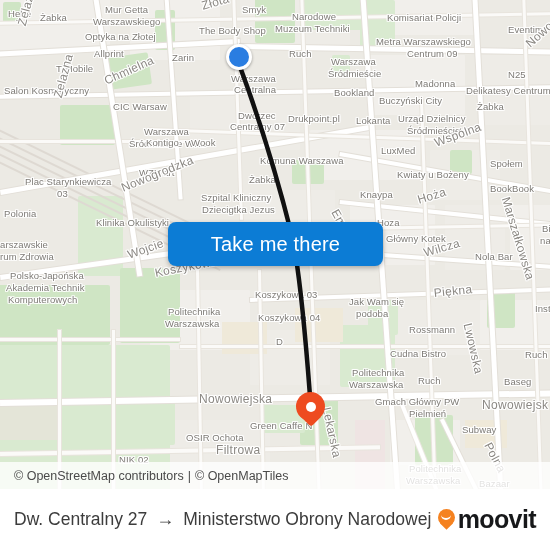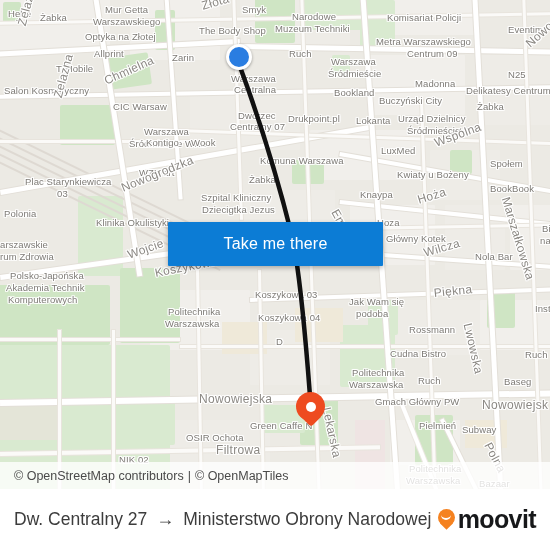--- a/index.html
+++ b/index.html
@@ -75,22 +75,22 @@
     background:#ee4b20;transform:rotate(45deg);border-radius:0 0 3px 0;
   }
   #destMarker .pinHole{
     position:absolute;left:9.5px;top:9.5px;width:10px;height:10px;border-radius:50%;
     background:#ffffff;
   }
 
   
   #cta{
     position:absolute;left:168px;top:222px;width:215px;height:44px;
-    background:#0c7cd5;border-radius:1px;border:0;
-    color:#ffffff;font-size:16px;font-family:"Liberation Sans",sans-serif;
+    background:#0c7cd5;border-radius:8px;border:0;
+    color:#ffffff;font-size:20px;font-family:"Liberation Sans",sans-serif;
     cursor:pointer;
     box-shadow:0 2px 5px rgba(0,0,0,.28);
     display:flex;align-items:center;justify-content:center;
     letter-spacing:.2px;
   }
 
   
   #attribution{
     position:absolute;left:0;top:462px;height:27px;width:550px;
     background:rgba(255,255,255,.78);
@@ -321,21 +321,21 @@
         <div class="lbl poi" style="left: 418px; top: 375px;">Ruch</div>
         <div class="lbl poi" style="left: 525px; top: 349px;">Ruch</div>
         <div class="lbl poi" style="left: 504px; top: 376px;">Baseg</div>
         <div class="lbl poi" style="left: 352px; top: 367px;">Politechnika</div>
         <div class="lbl poi" style="left: 349px; top: 379px;">Warszawska</div>
         <div class="lbl poi" style="left: 375px; top: 396px;">Gmach Główny PW</div>
         <div class="lbl street" style="left: 199px; top: 394px;">Nowowiejska</div>
         <div class="lbl street" style="left: 482px; top: 400px;">Nowowiejsk</div>
         <div class="lbl street" style="left: 326px; top: 402px; transform: rotate(78deg);">Lekarska</div>
         <div class="lbl poi" style="left: 250px; top: 420px;">Green Caffe N</div>
-        <div class="lbl poi" style="left: 409px; top: 420px; margin-left: 10px;">Pielmień</div>
+        <div class="lbl poi" style="left: 409px; top: 408px;">Pielmień</div>
         <div class="lbl poi" style="left: 462px; top: 424px;">Subway</div>
         <div class="lbl poi" style="left: 186px; top: 432px;">OSIR Ochota</div>
         <div class="lbl street" style="left: 487px; top: 438px; transform: rotate(62deg);">Polna</div>
         <div class="lbl poi" style="left: 119px; top: 454px;">NIK 02</div>
         <div class="lbl street" style="left: 216px; top: 445px;">Filtrowa</div>
         <div class="lbl poi" style="left: 409px; top: 463px;">Politechnika</div>
         <div class="lbl poi" style="left: 406px; top: 475px;">Warszawska</div>
         <div class="lbl poi" style="left: 479px; top: 478px;">Bazaar</div>
       </div>
 

